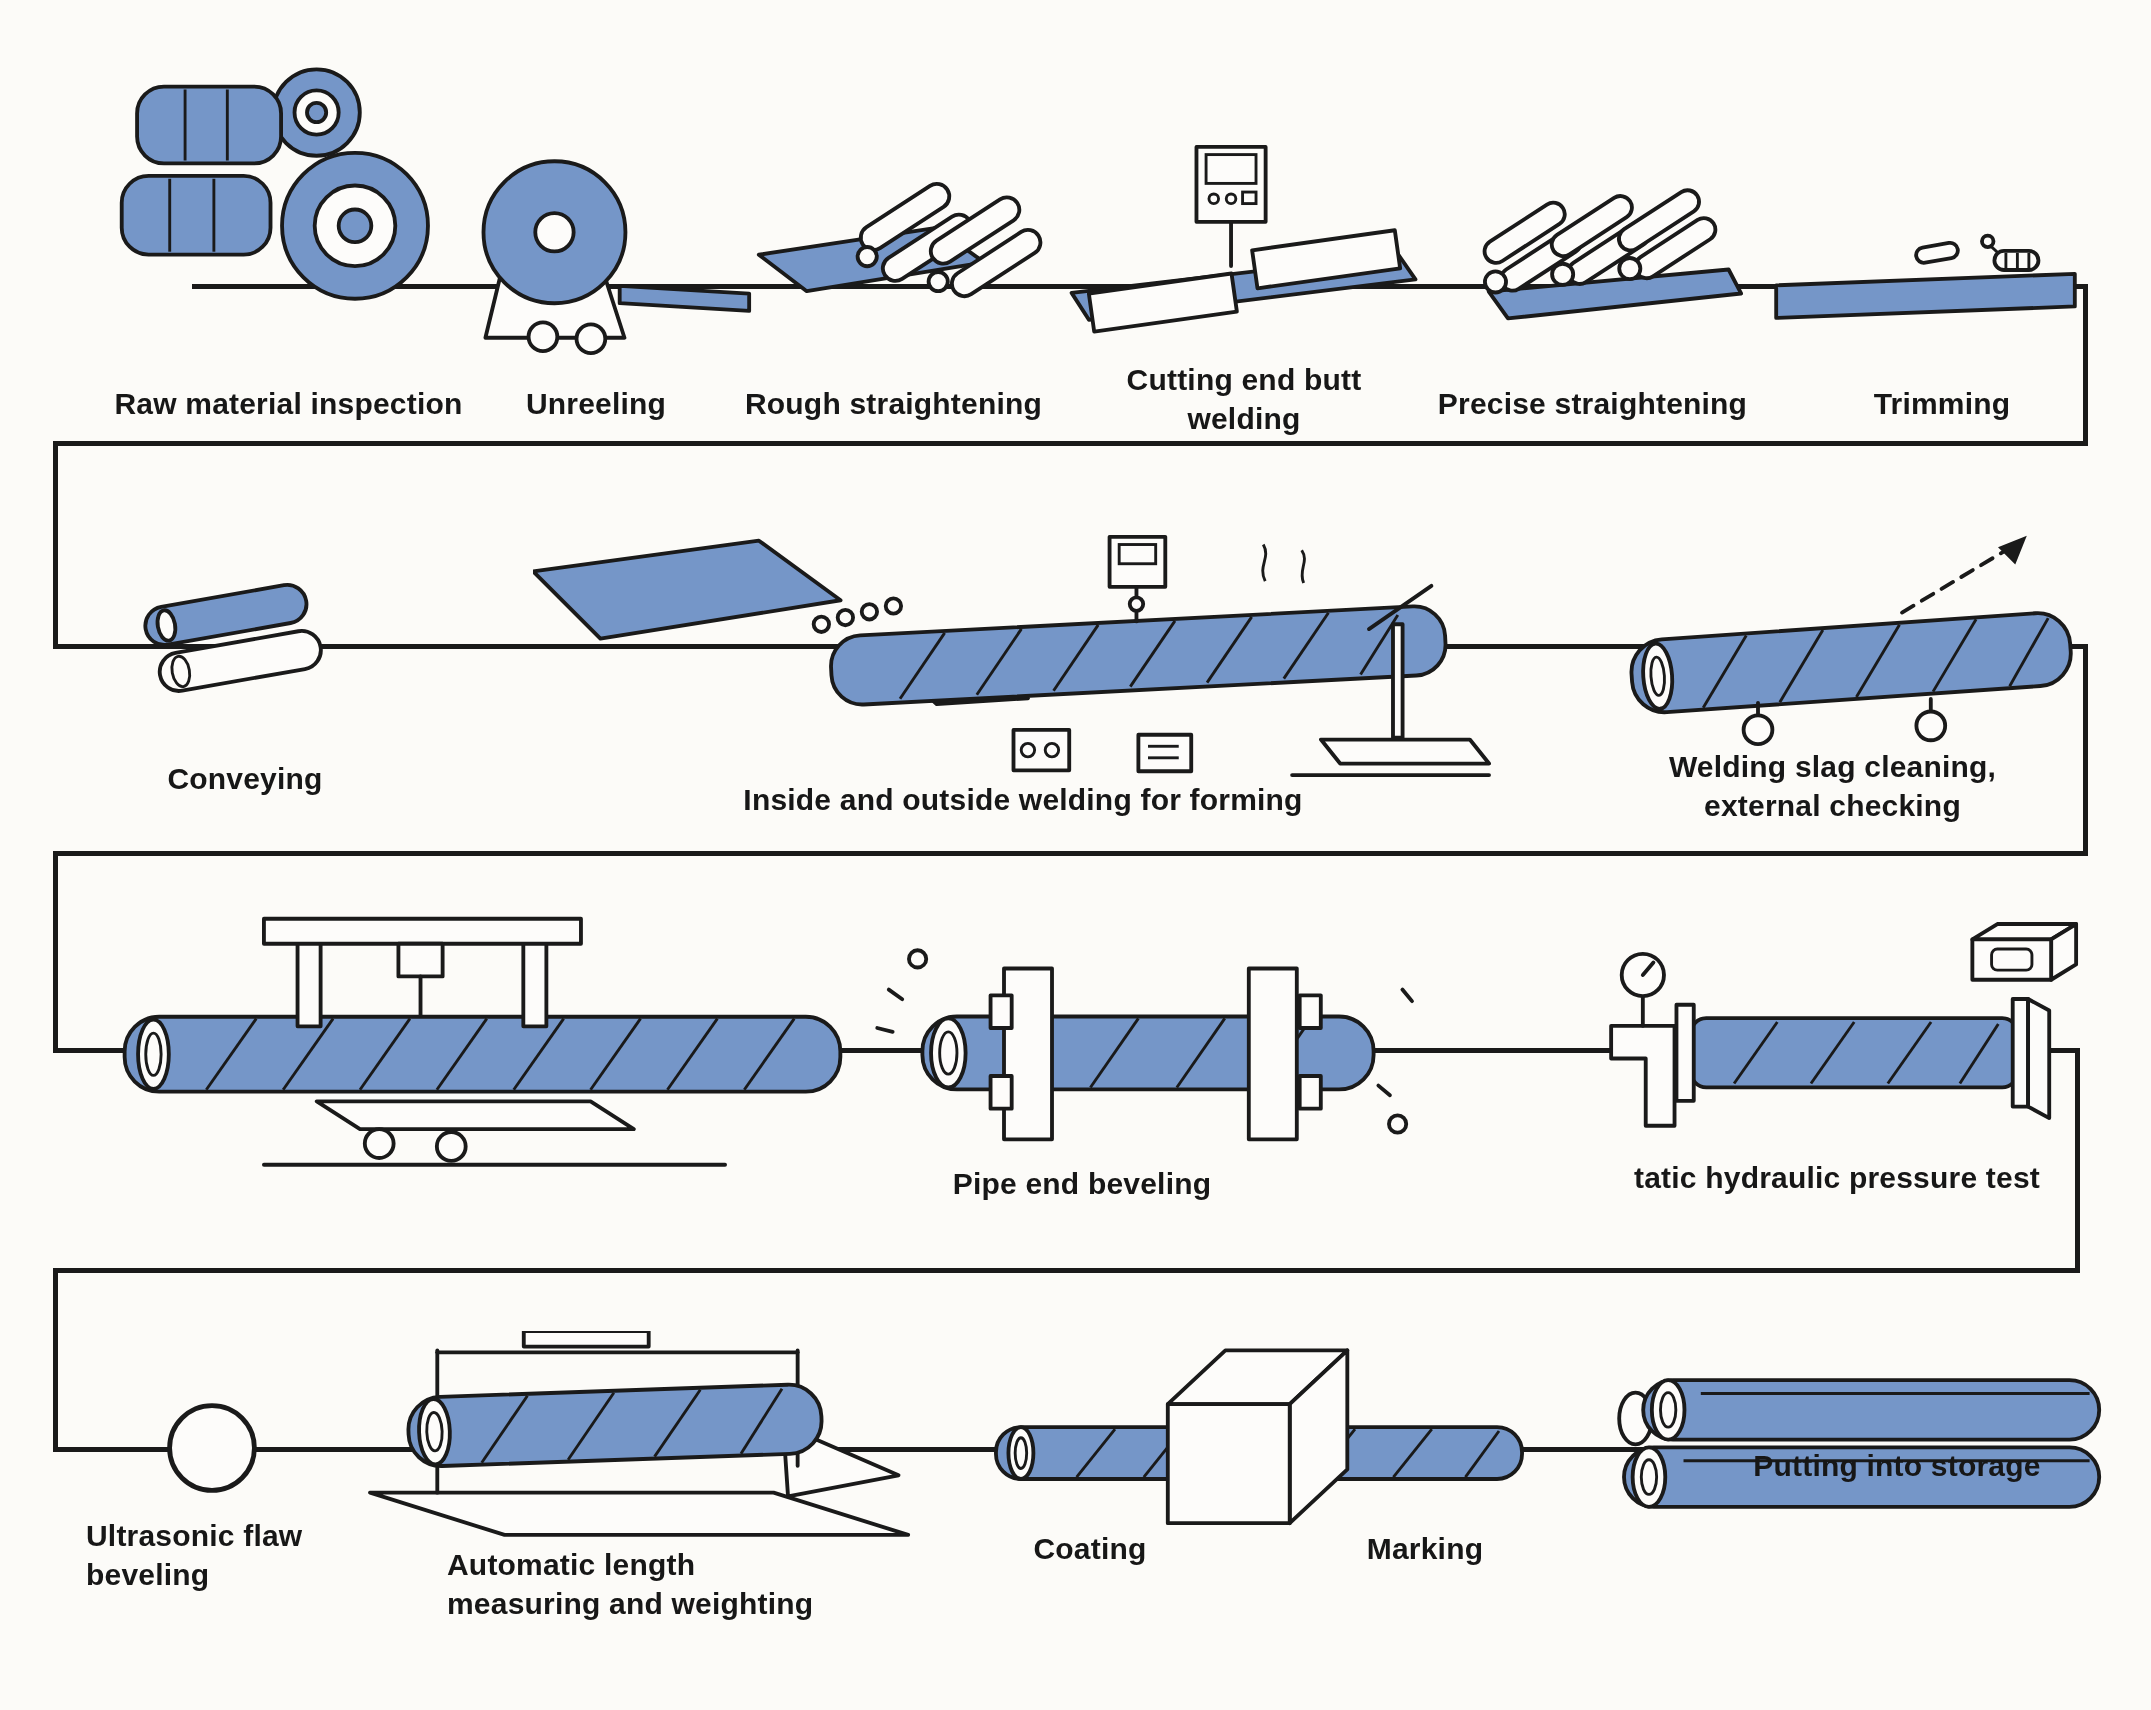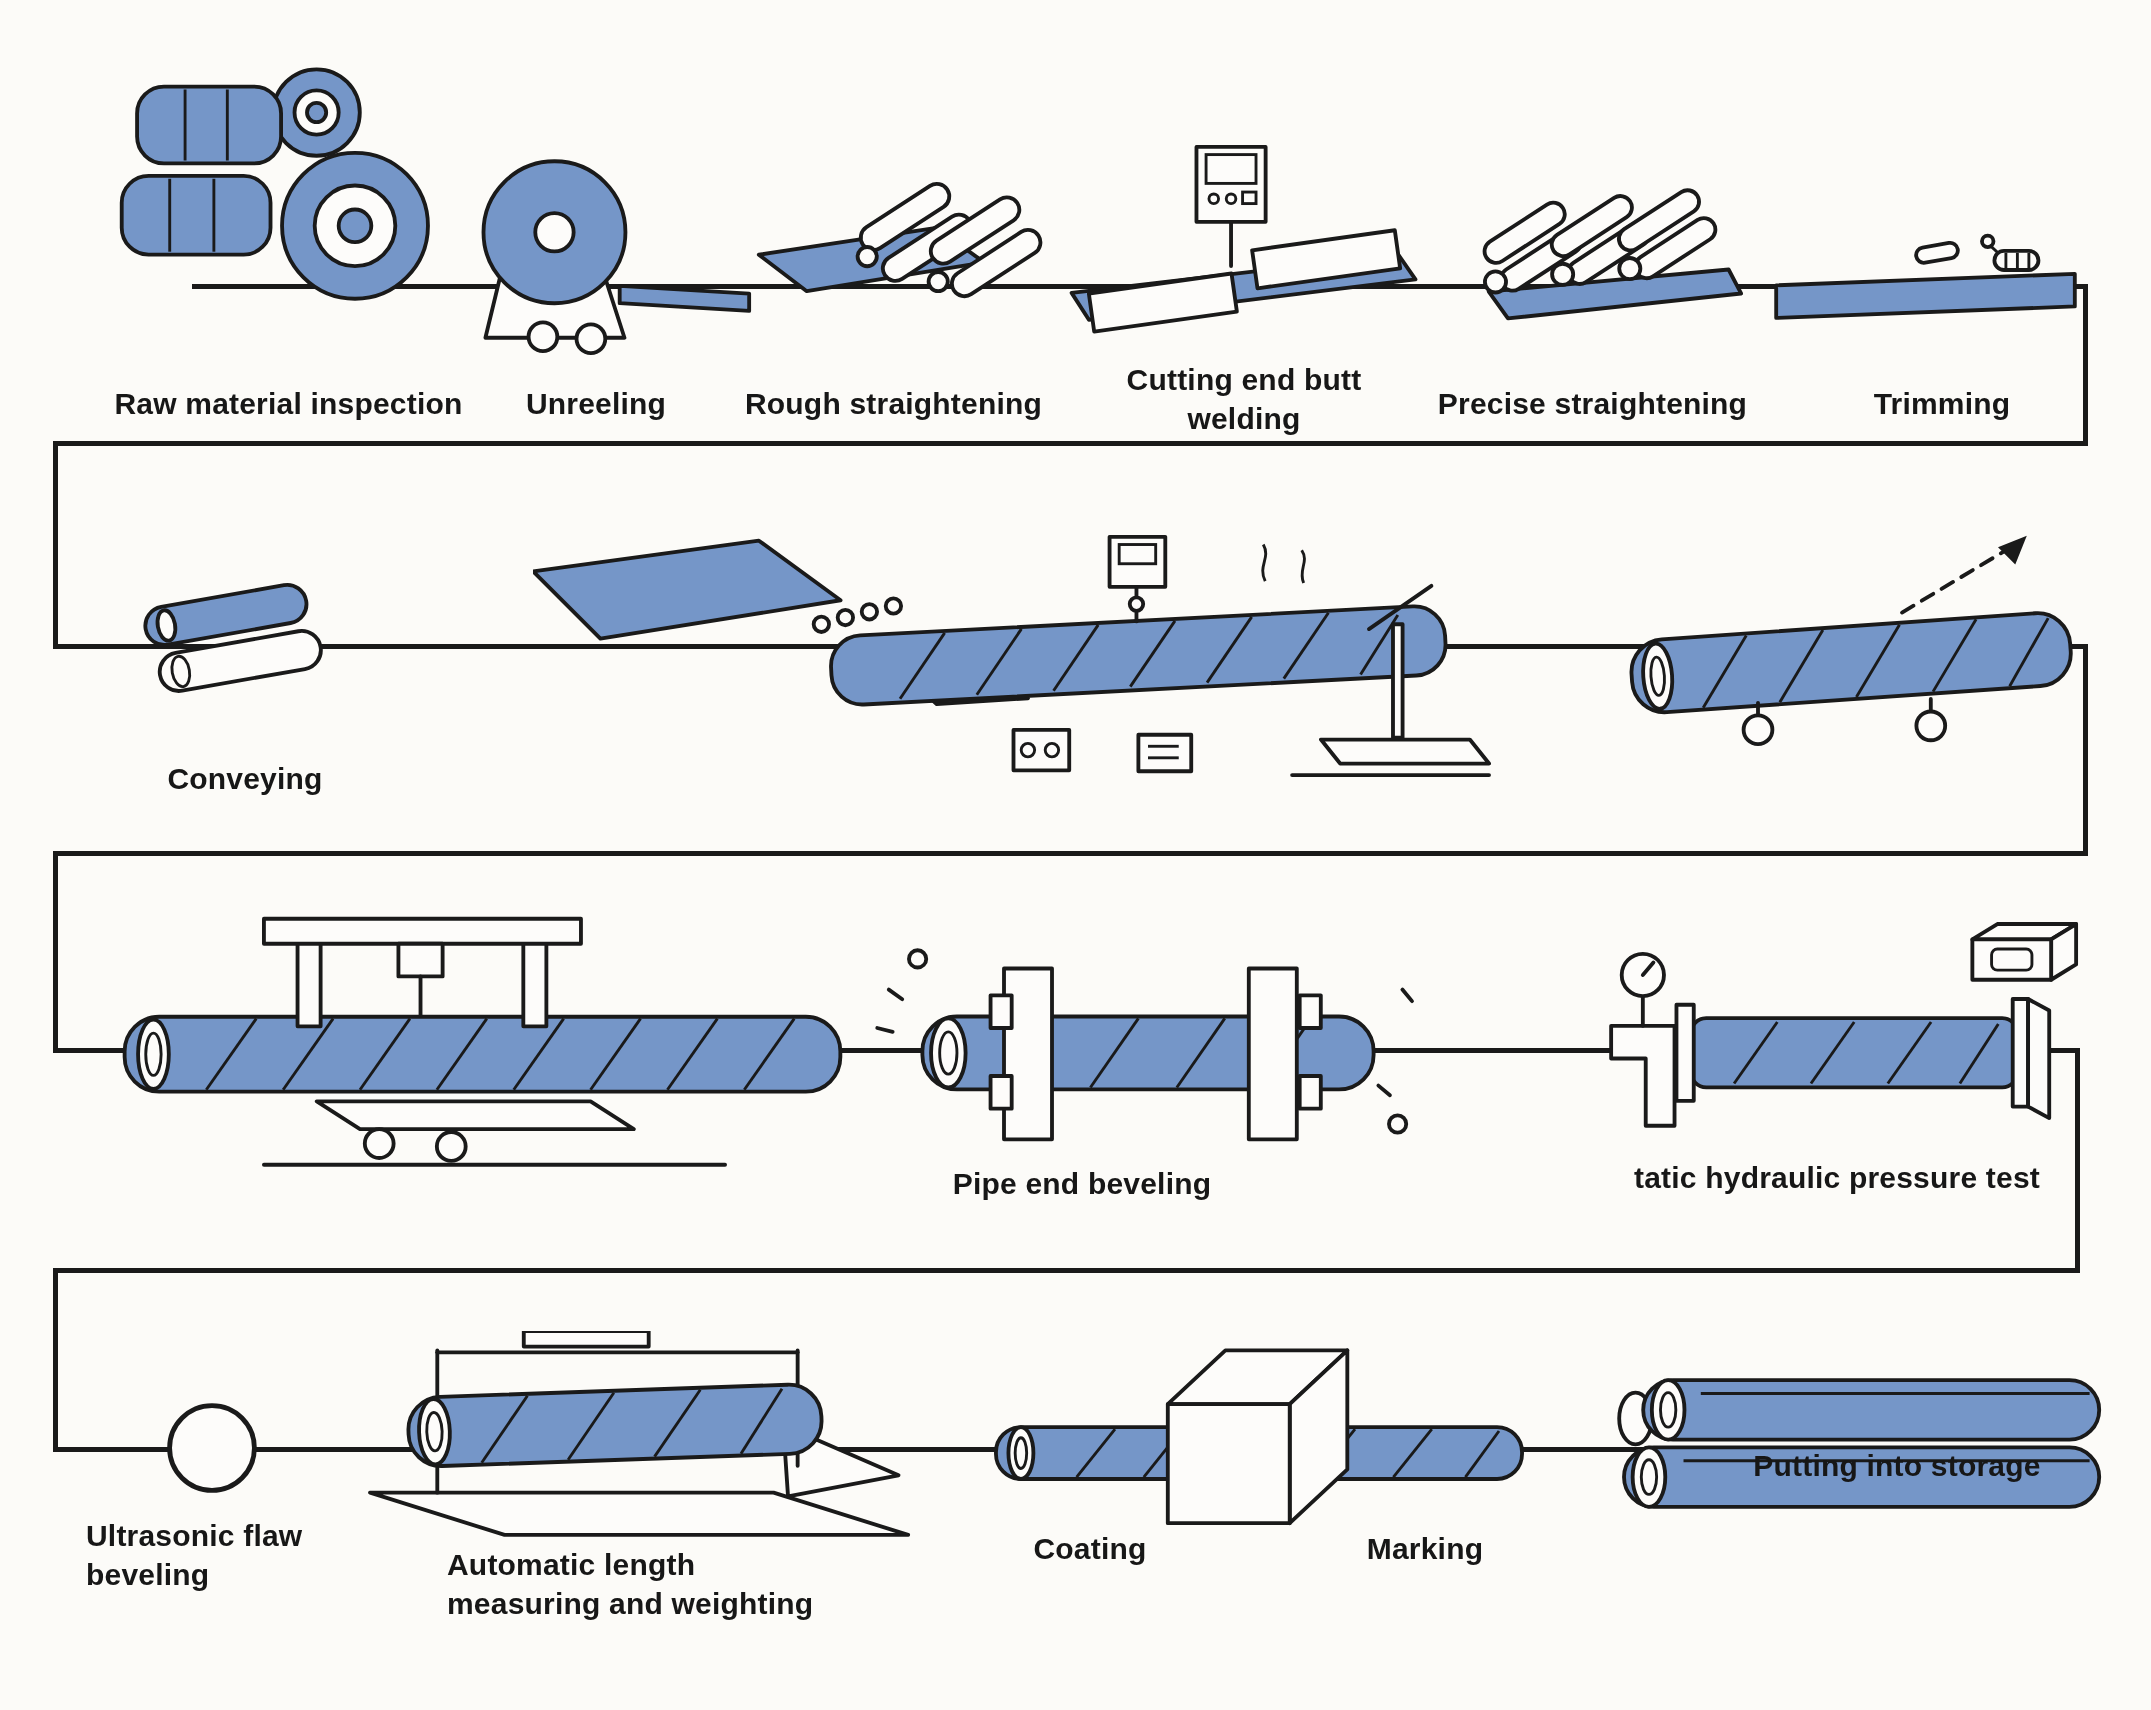--- a/index.html
+++ b/index.html
@@ -318,20 +318,22 @@
   </div>
 
   <div class="lbl" style="left:101px;top:384px;width:375px;">Raw material inspection</div>
   <div class="lbl" style="left:452px;top:384px;width:288px;">Unreeling</div>
   <div class="lbl" style="left:730px;top:384px;width:327px;">Rough straightening</div>
   <div class="lbl" style="left:1119px;top:360px;width:250px;">Cutting end butt welding</div>
   <div class="lbl" style="left:1429px;top:384px;width:327px;">Precise straightening</div>
   <div class="lbl" style="left:1798px;top:384px;width:288px;">Trimming</div>
 
   <div class="lbl" style="left:101px;top:759px;width:288px;">Conveying</div>
+  <div class="lbl" style="left:725px;top:780px;width:596px;">Inside and outside welding for forming</div>
+  <div class="lbl" style="left:1667px;top:747px;width:331px;">Welding slag cleaning, external checking</div>
 
   <div class="lbl" style="left:938px;top:1164px;width:288px;">Pipe end beveling</div>
   <div class="lbl" style="left:1611px;top:1158px;width:452px;">tatic hydraulic pressure test</div>
 
   <div class="lbl la" style="left:86px;top:1516px;width:231px;">Ultrasonic flaw beveling</div>
   <div class="lbl la" style="left:447px;top:1545px;width:403px;">Automatic length measuring and weighting</div>
   <div class="lbl" style="left:994px;top:1529px;width:192px;">Coating</div>
   <div class="lbl" style="left:1329px;top:1529px;width:192px;">Marking</div>
   <div class="lbl" style="left:1724px;top:1446px;width:346px;">Putting into storage</div>
 

